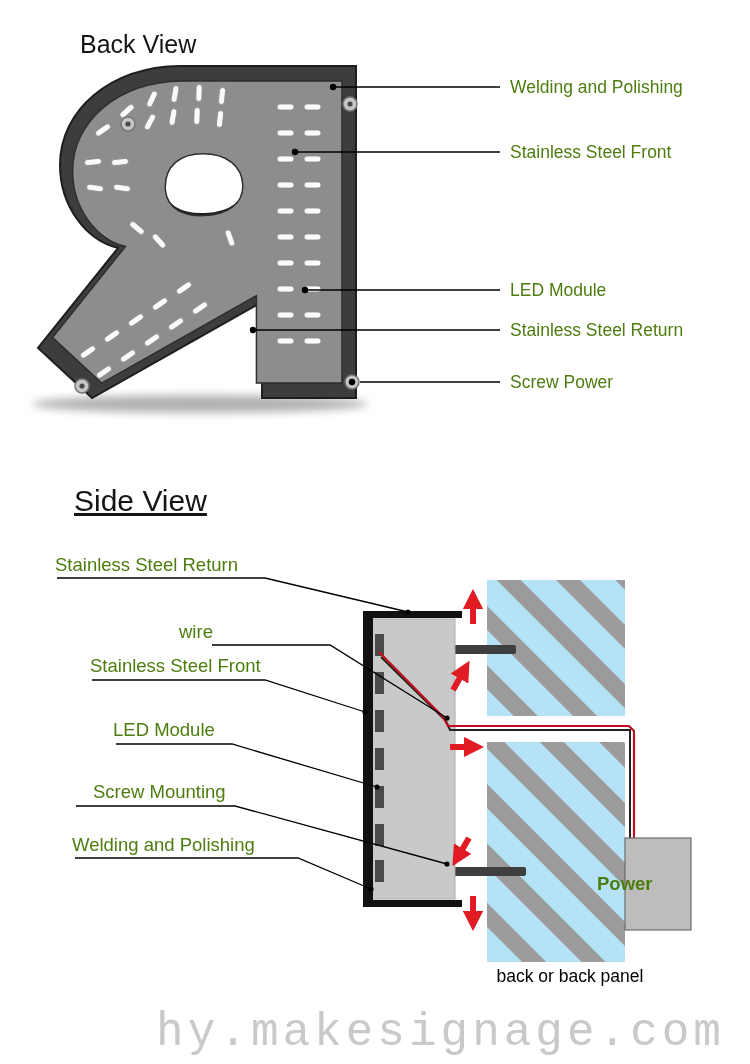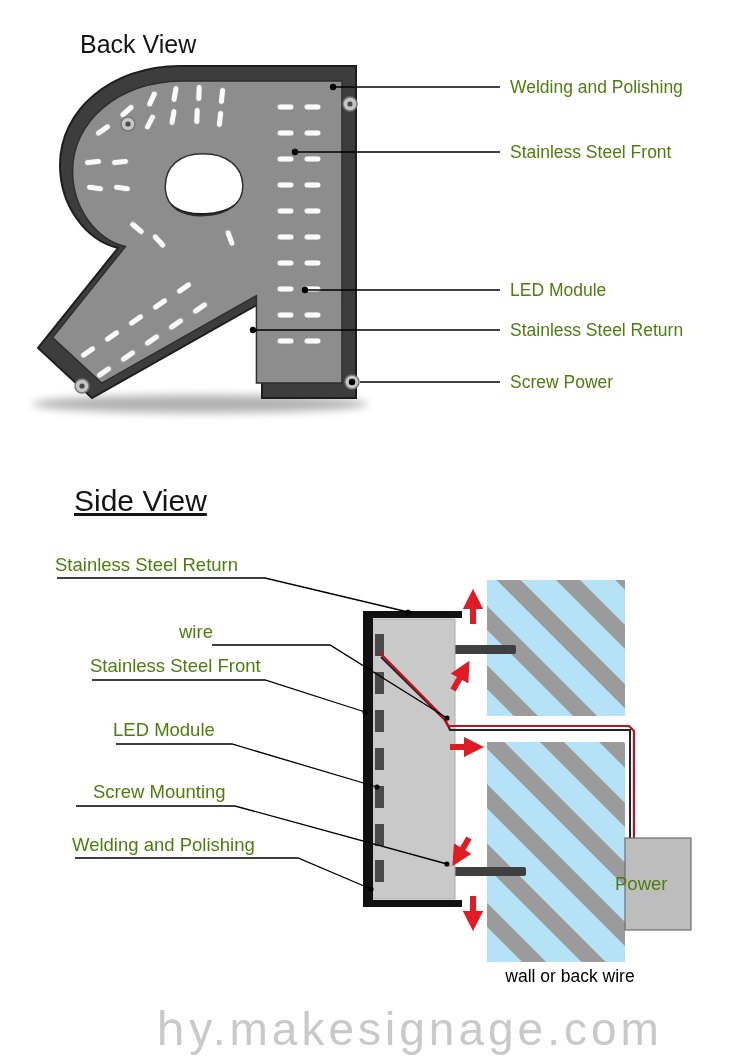--- a/index.html
+++ b/index.html
@@ -13,21 +13,21 @@
   .stage { position:absolute; left:0; top:0; width:750px; height:1064px; }
   .title { position:absolute; color:#151515; font-weight:400; white-space:nowrap; }
   #back-title { left:80px; top:30px; font-size:25px; }
   #side-title { left:74px; top:484px; font-size:30px;text-decoration:underline; }
   .lbl { position:absolute; color:#4d7c0f; white-space:nowrap; }
   .lbl-back { font-size:17.5px; }
   .lbl-side { font-size:18.5px; }
   .watermark {
     position:absolute; left:156px; top:1002px;
     font-size:46px; letter-spacing:4px; color:#c9c9c9;
-    font-family:Liberation Sans, sans-serif;
+    font-family:Liberation Mono, monospace;
     white-space:nowrap;
   }
   .caption { position:absolute; left:450px; top:966px; width:240px; text-align:center; font-size:17.5px; color:#000; }
 </style>
 </head>
 <body>
 
 <svg class="stage" viewBox="0 0 750 1064" xmlns="http://www.w3.org/2000/svg">
   <defs>
     <filter id="soft" x="-30%" y="-300%" width="160%" height="700%">
@@ -201,16 +201,16 @@
 
 <div class="title" id="side-title">Side View</div>
 
 <div class="lbl lbl-side" style="left:55px;  top:554px;">Stainless Steel Return</div>
 <div class="lbl lbl-side" style="left:179px; top:621px;text-align:right;">wire</div>
 <div class="lbl lbl-side" style="left:90px;  top:655px;">Stainless Steel Front</div>
 <div class="lbl lbl-side" style="left:113px; top:719px;">LED Module</div>
 <div class="lbl lbl-side" style="left:74px;  top:781px;margin-left:19px;">Screw Mounting</div>
 <div class="lbl lbl-side" style="left:72px;  top:834px;">Welding and Polishing</div>
 
-<div class="lbl lbl-side" style="left:615px; top:873px;">Power</div>
-<div class="caption">wall or back wire</div>
+<div class="lbl lbl-side" style="left:597px; top:873px;font-weight:bold;">Power</div>
+<div class="caption">back or back panel</div>
 
 <div class="watermark">հy.makesignage.com</div>
 
 </body></html>

